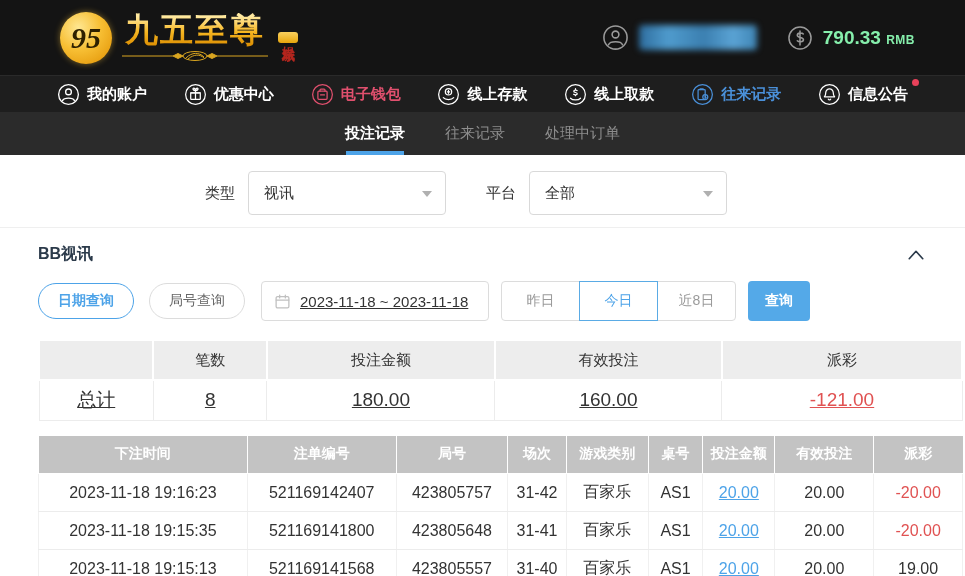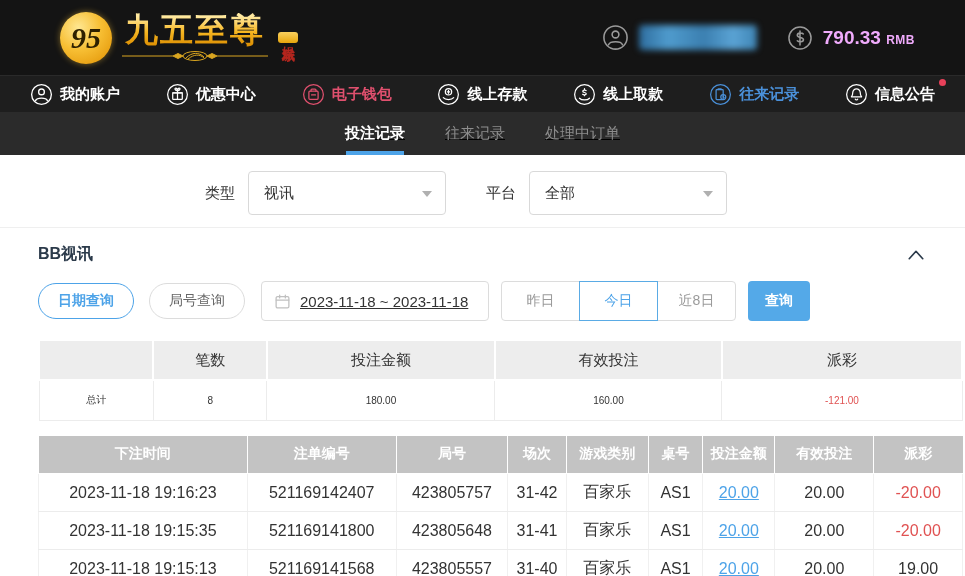--- a/index.html
+++ b/index.html
@@ -19,33 +19,33 @@
     background:linear-gradient(180deg,#ffe9a0 10%,#f7b722 55%,#d98b00 100%);
     -webkit-background-clip:text; background-clip:text; color:transparent; }
   .flourish { margin-top:2px; }
   .brand-badge { writing-mode:vertical-rl; text-orientation:upright; background:linear-gradient(180deg,#f9d05e,#e8a60c);
     color:#b3261e; font-size:13px; font-weight:bold; padding:4px 3px; border-radius:3px; line-height:14px; letter-spacing:1px; }
   .user-area { display:flex; align-items:center; }
   .icon-circ { color:#9a9a9a; }
   .username-blur { width:118px; height:25px; margin:0 30px 0 10px; border-radius:4px;
     background:linear-gradient(90deg,#2e6d9e,#4f9bcd 25%,#3b7fb0 55%,#5aa3d4 80%,#3f85b5);
     filter:blur(3px); }
-  .balance { color:#f0abfc; font-size:19px; font-weight:bold; margin-left:10px; }
+  .balance { color:#86efac; font-size:19px; font-weight:bold; margin-left:10px; }
   .balance .rmb { font-size:12px; font-weight:bold; letter-spacing:.5px; }
 
   
-  .nav { height:37px; background:#1e1e1e; display:flex; align-items:center; justify-content:space-between; padding:0 30px; border-top:1px solid #2a2a2a; }
+  .nav { height:37px; background:#1e1e1e; display:flex; align-items:center; justify-content:space-between; padding:0 57px; border-top:1px solid #2a2a2a; }
   .nav-item { display:flex; align-items:center; gap:7px; color:#fff; font-size:15px; font-weight:bold; cursor:pointer; position:relative; }
   .nav-item .nicon { display:block; }
   .nav-item.pink { color:#e0506e;justify-content:flex-end; }
   .nav-item.active { color:#4a90d9; }
   .nav-dot { position:absolute; top:-4px; right:-11px; width:7px; height:7px; border-radius:50%; background:#e8415a; }
 
   
-  .tabbar { height:43px; background:#2b2b2b; display:flex; align-items:stretch; justify-content:center; gap:36px;text-decoration:underline; }
+  .tabbar { height:43px; background:#2b2b2b; display:flex; align-items:stretch; justify-content:center; gap:36px; }
   .tab { color:#8d8d8d; font-size:15px; display:flex; align-items:center; position:relative; cursor:pointer; padding:0 2px; }
   .tab.active { color:#fff; font-weight:bold; }
   .tab.active::after { content:''; position:absolute; bottom:0; left:50%; transform:translateX(-50%); width:58px; height:4px; background:#4da3e8; }
 
   
   .filter-row { display:flex; align-items:center; padding:16px 0 12px 205px; border-bottom:1px solid #efefef; }
   .f-label { font-size:15px; color:#333; margin-right:13px; }
   .select { position:relative; width:198px; height:44px; border:1px solid #d9d9d9; border-radius:4px;
     display:flex; align-items:center; padding:0 15px; font-size:15px; color:#333; cursor:pointer; background:#fff; }
   .select + .f-label { margin-left:40px; }
@@ -69,21 +69,21 @@
   .btn-group .gbtn:first-child { margin-left:0; border-radius:4px 0 0 4px; }
   .btn-group .gbtn:last-child { border-radius:0 4px 4px 0; }
   .btn-group .gbtn.sel { border:1px solid #5aabe5; color:#4da3e8; position:relative; z-index:2; }
   .search-btn { margin-left:12px; width:62px; height:40px; background:#54a9e8; border:none; border-radius:4px;
     color:#fff; font-size:14px; font-weight:bold; cursor:pointer; }
 
   
   table { border-collapse:collapse; table-layout:fixed; }
   .summary-table { width:925px; margin:18px 2px 0 38px; }
   .summary-table th { background:#ededed; border:2px solid #fff; height:40px; font-size:15px; font-weight:normal; color:#333; text-align:center; }
-  .summary-table td { border:1px solid #ececec; height:40px; font-size:10px; color:#333; text-align:center; }
+  .summary-table td { border:1px solid #ececec; height:40px; font-size:19px; color:#333; text-align:center;text-decoration:underline; }
 
   .main-table { width:925px; margin:15px 2px 0 38px; }
   .main-table th { background:#c3c3c3; border-right:1px solid #fff; border-bottom:1px solid #fff; height:38px;
     font-size:14px; font-weight:bold; color:#fff; text-align:center; }
   .main-table th:last-child { border-right:none; }
   .main-table td { border:1px solid #f0f0f0; border-bottom:1px solid #ececec; height:38px; font-size:16px; color:#333; text-align:center; background:#fff; }
   .bet-link { color:#4da3e8; text-decoration:underline; cursor:pointer; }
   .neg { color:#e05252 !important; }
   .summary-table td.payout, .main-table td.payout { color:#333; }
 </style>

